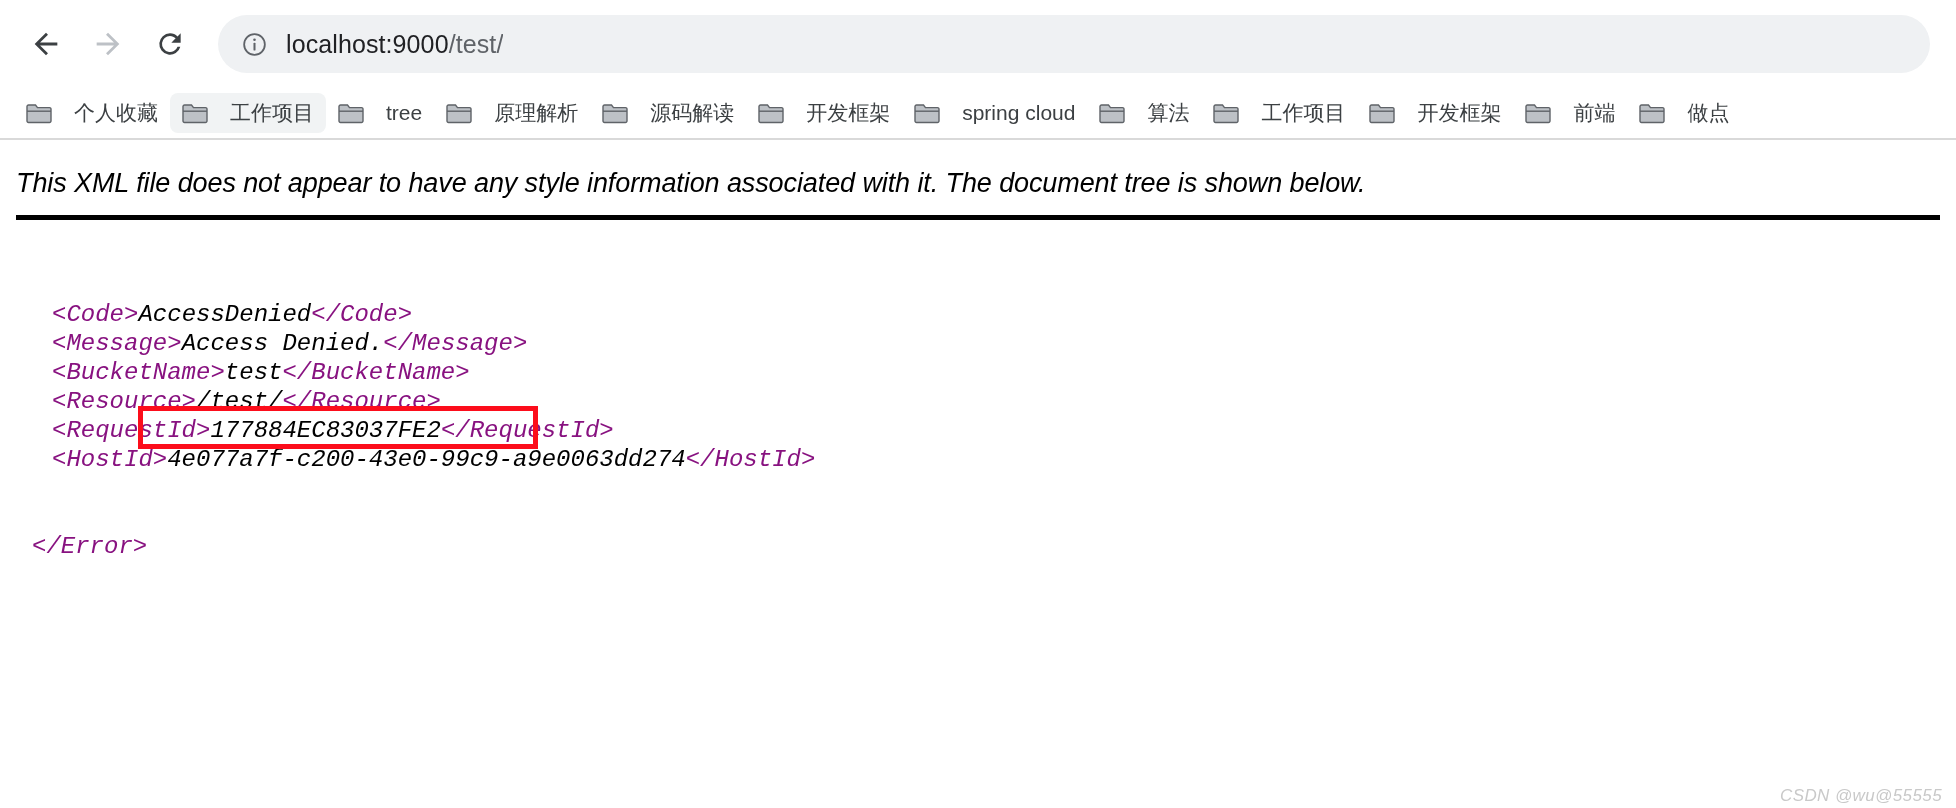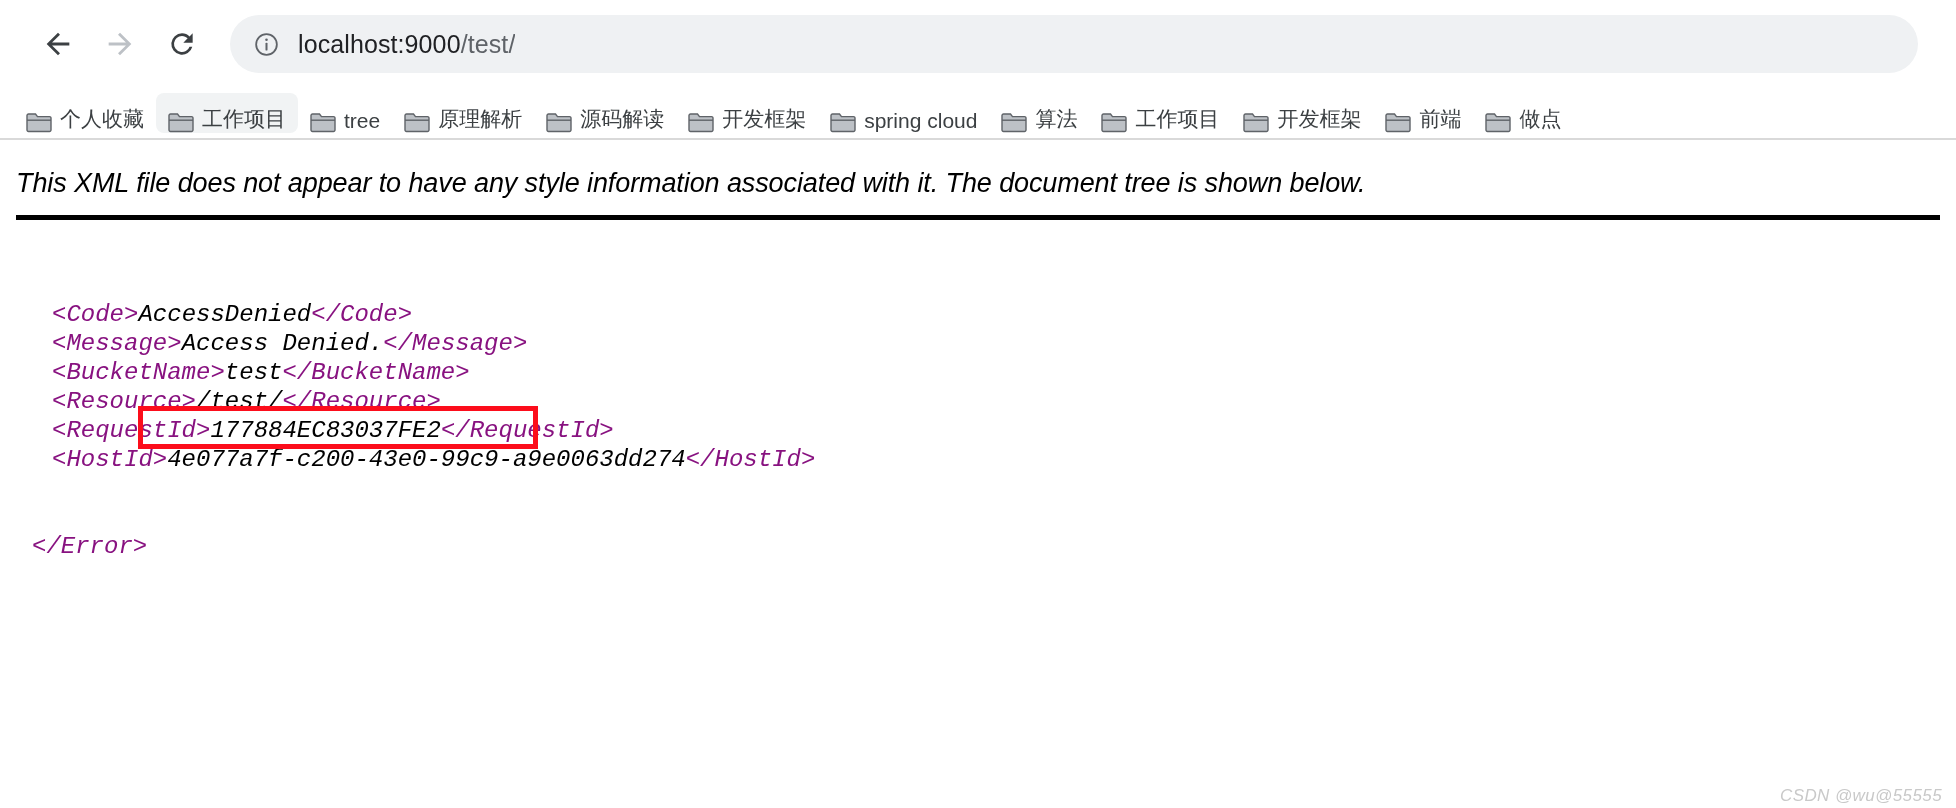--- a/index.html
+++ b/index.html
@@ -15,21 +15,21 @@
   
   .browser-chrome {
     width: 100%;
     background: #ffffff;
   }
 
   .toolbar {
     height: 88px;
     display: flex;
     align-items: center;
-    padding: 0 30px;
+    padding: 0 18px;
     gap: 6px;
   }
 
   .nav-btn {
     width: 56px;
     height: 56px;
     border-radius: 50%;
     display: flex;
     align-items: center;
     justify-content: center;
@@ -79,25 +79,25 @@
     display: flex;
     align-items: center;
     padding: 0 14px;
     gap: 0px;
     overflow: hidden;
     white-space: nowrap;
   }
 
   .bookmark {
     display: flex;
-    align-items: flex-end;
+    align-items: center;
     height: 40px;
     padding: 0 12px;
     border-radius: 8px;
-    gap: 8px;
+    gap: 22px;
     flex: none;
     cursor: pointer;
   }
   .bookmark.hover { background: #f1f3f4; }
 
   .folder-icon { width: 26px; height: 22px; flex: none; display: block; }
 
   .bookmark-label {
     font-family: "Liberation Sans", sans-serif;
     font-size: 21px;

